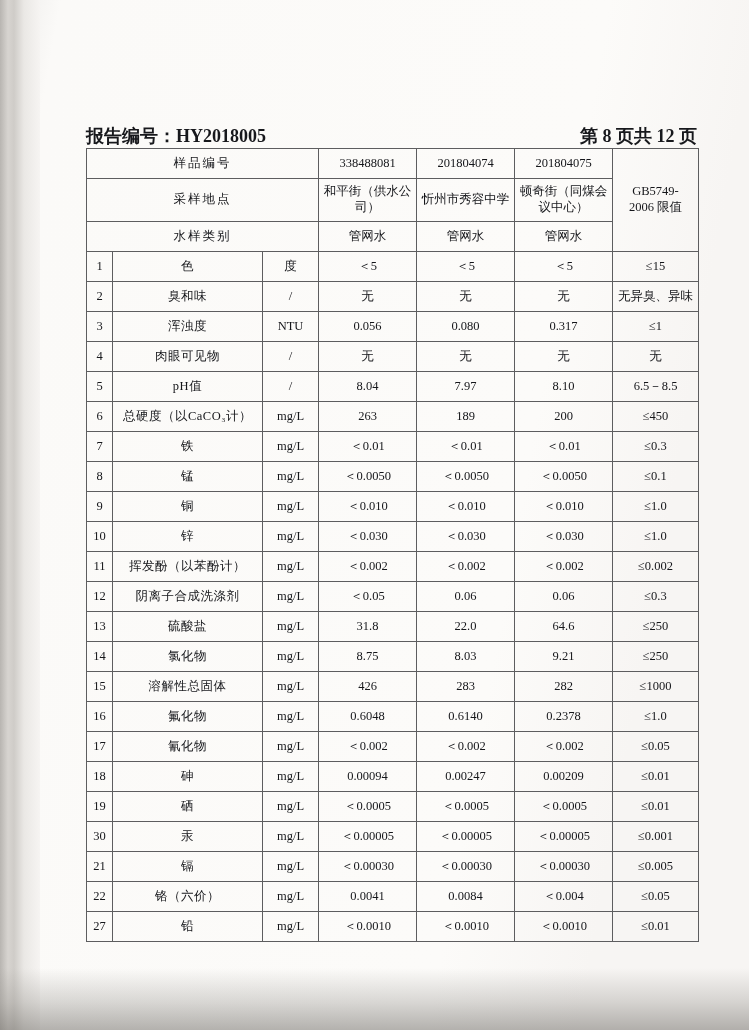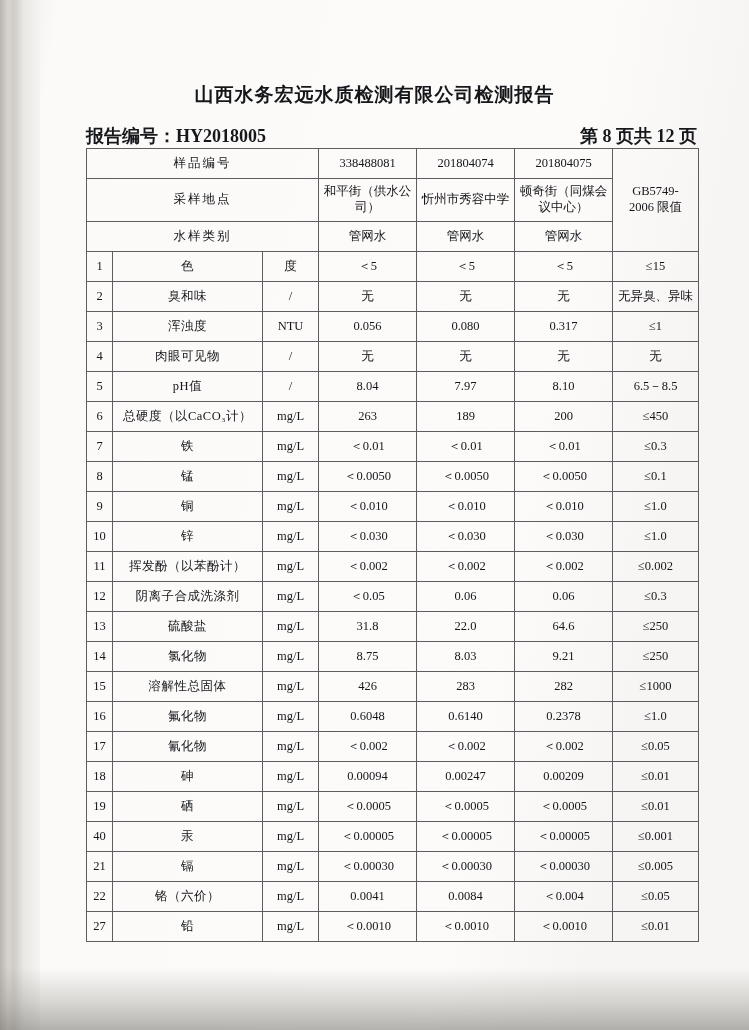--- a/index.html
+++ b/index.html
@@ -106,21 +106,20 @@
   .hdr-row td { height: 31px; }
 </style>
 </head>
 <body>
 
 <div id="page">
   <div id="binding"></div>
 
   <div id="content">
 
-    <div class="title">山西水务宏远水质检测有限公司检测报告</div>
 
     <div class="meta meta-left">报告编号：HY2018005</div>
     <div class="meta meta-right">第 8 页共 12 页</div>
 
     <table class="report">
       <colgroup>
         <col class="col-no">
           <col class="col-item">
           <col class="col-unit">
         <col class="col-s">
@@ -313,21 +312,21 @@
           <tr>
             <td>19</td>
             <td class="item-name">硒</td>
             <td class="unit">mg/L</td>
             <td class="val">＜0.0005</td>
             <td class="val">＜0.0005</td>
             <td class="val">＜0.0005</td>
             <td class="std">≤0.01</td>
           </tr>
           <tr>
-            <td>40</td>
+            <td>30</td>
             <td class="item-name">汞</td>
             <td class="unit">mg/L</td>
             <td class="val">＜0.00005</td>
             <td class="val">＜0.00005</td>
             <td class="val">＜0.00005</td>
             <td class="std">≤0.001</td>
           </tr>
           <tr>
             <td>21</td>
             <td class="item-name">镉</td>

